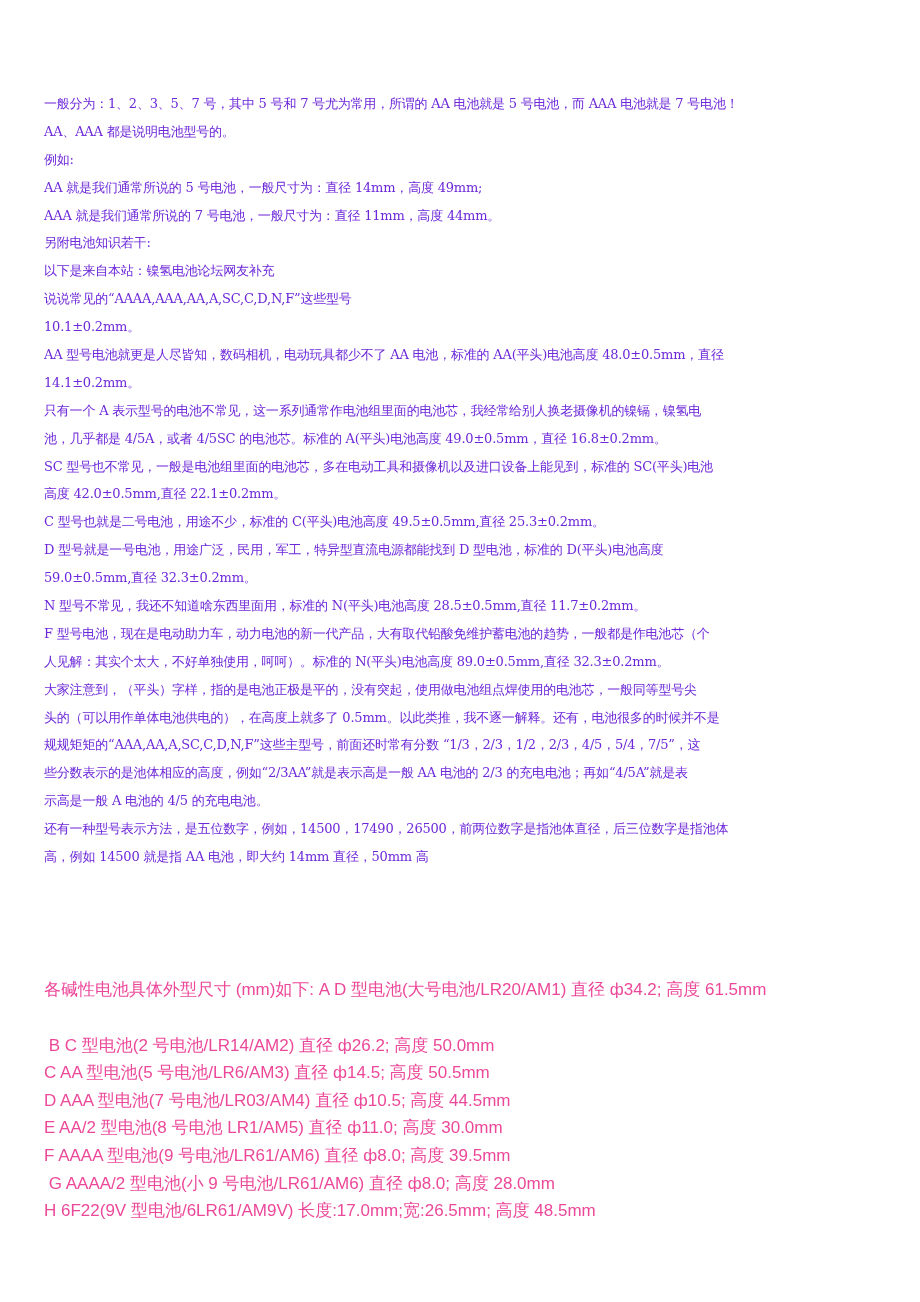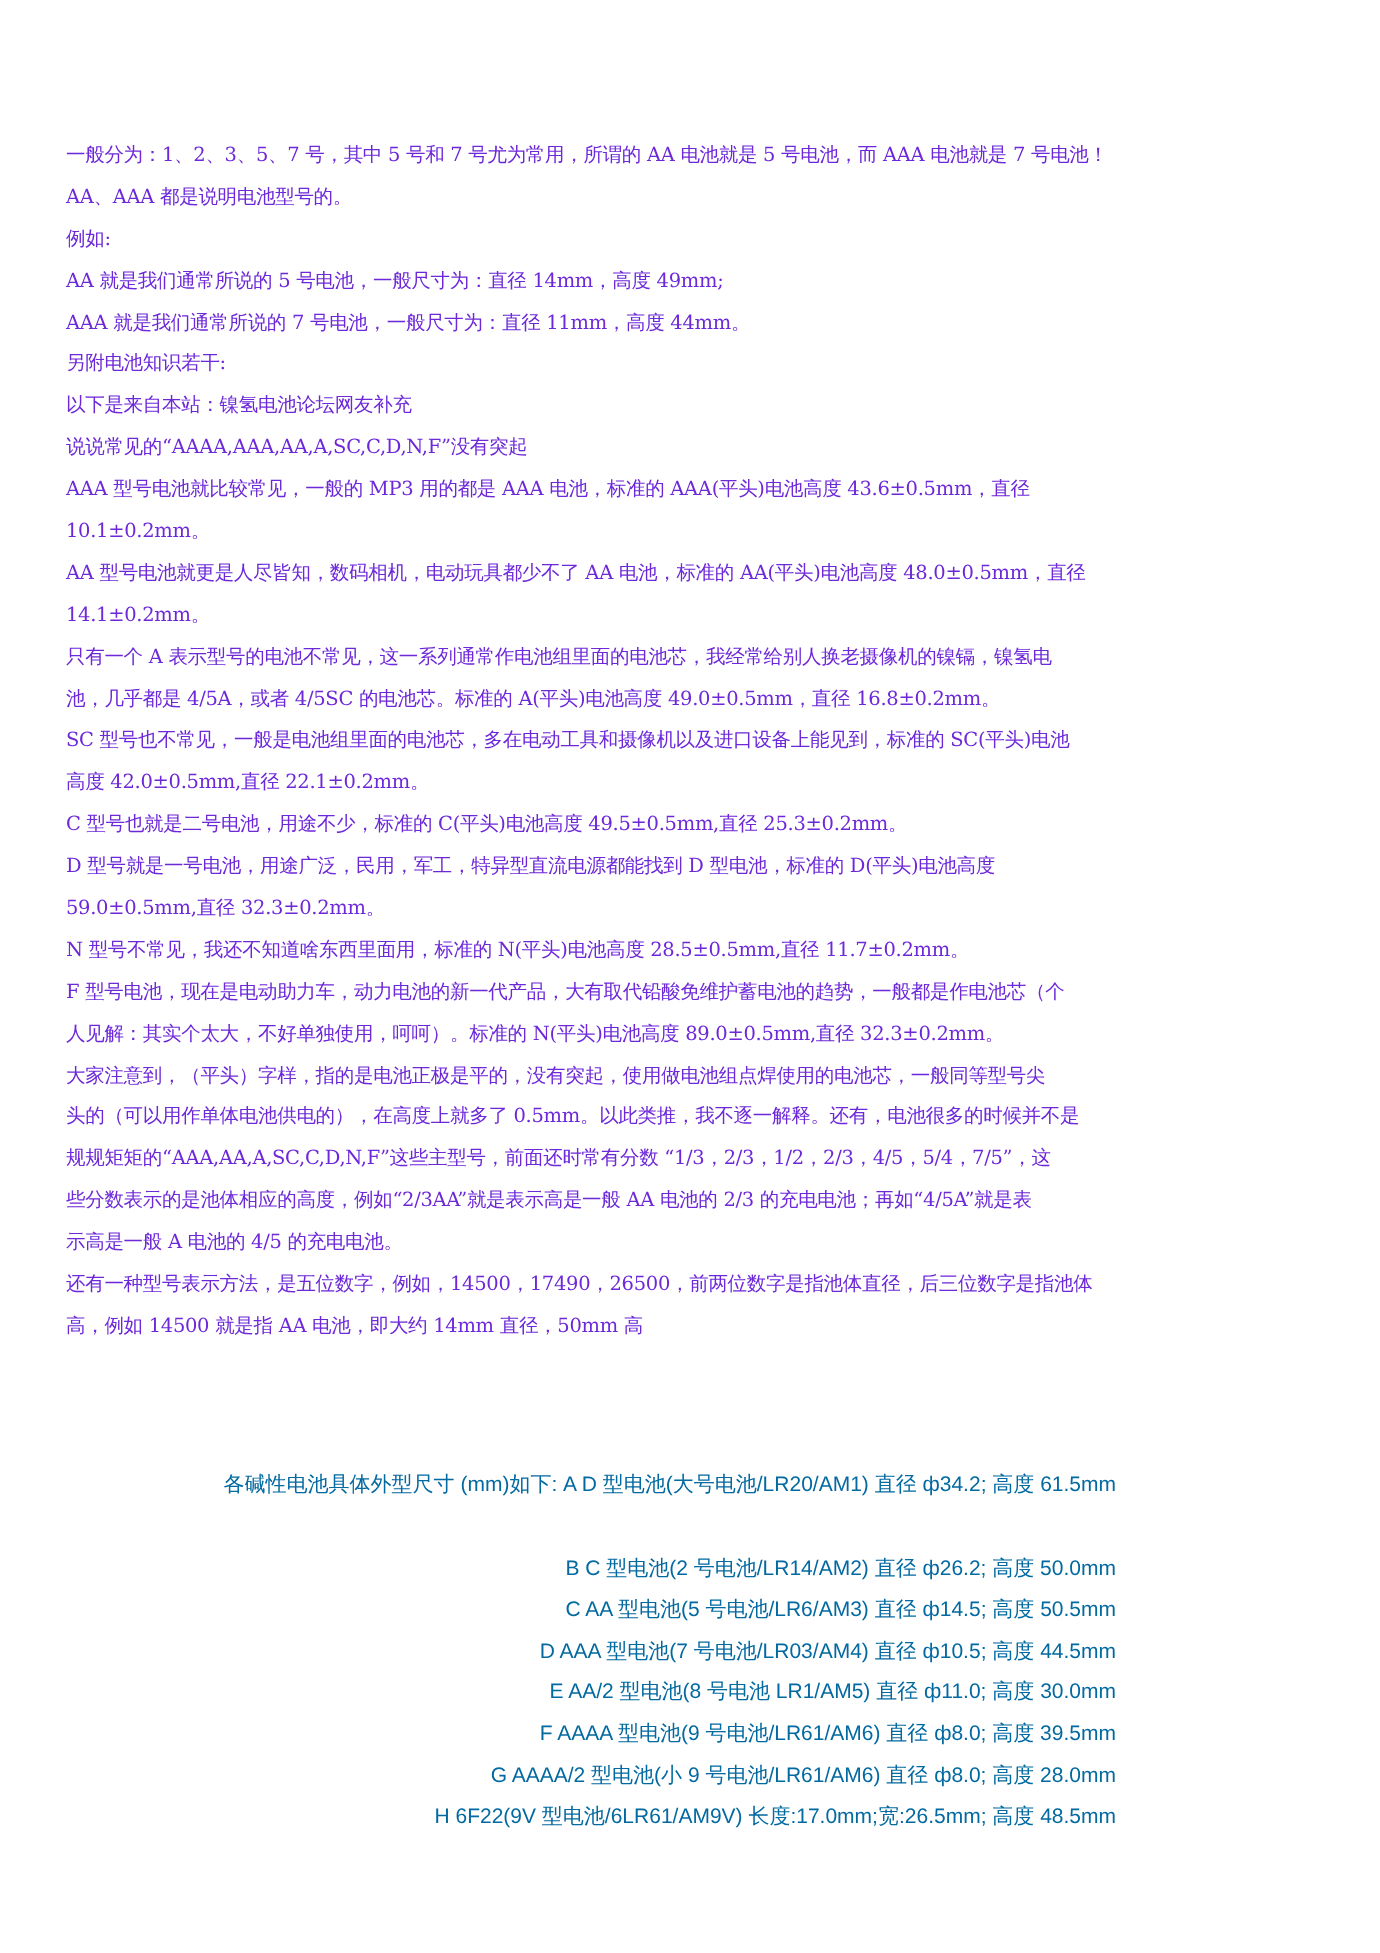--- a/index.html
+++ b/index.html
@@ -30,42 +30,40 @@
   }
   .line { display: block; height: 27.9px; }
   .list {
     position: absolute;
     left: 44px;
     top: 976px;
     width: 700px;
   }
   .list-item {
     font-family: "Liberation Sans", "DejaVu Sans", sans-serif;
-    font-size: 14px;
-    color: #0369a1;
+    font-size: 17px;
+    color: #ec4899;
     height: 27.6px;
     line-height: 27.6px;
     white-space: nowrap;
-    text-align: right;
   }
 </style>
 </head>
 <body>
 
 <div class="page">
   <div class="para">
     <span class="line">一般分为：1、2、3、5、7 号，其中 5 号和 7 号尤为常用，所谓的 AA 电池就是 5 号电池，而 AAA 电池就是 7 号电池！</span>
     <span class="line">AA、AAA 都是说明电池型号的。</span>
     <span class="line">例如:</span>
     <span class="line">AA 就是我们通常所说的 5 号电池，一般尺寸为：直径 14mm，高度 49mm;</span>
     <span class="line">AAA 就是我们通常所说的 7 号电池，一般尺寸为：直径 11mm，高度 44mm。</span>
     <span class="line">另附电池知识若干:</span>
     <span class="line">以下是来自本站：镍氢电池论坛网友补充</span>
-    <span class="line">说说常见的“AAAA,AAA,AA,A,SC,C,D,N,F”没有突起</span>
-    <span class="line">AAA 型号电池就比较常见，一般的 MP3 用的都是 AAA 电池，标准的 AAA(平头)电池高度 43.6±0.5mm，直径</span>
+    <span class="line">说说常见的“AAAA,AAA,AA,A,SC,C,D,N,F”这些型号</span>
     <span class="line">10.1±0.2mm。</span>
     <span class="line">AA 型号电池就更是人尽皆知，数码相机，电动玩具都少不了 AA 电池，标准的 AA(平头)电池高度 48.0±0.5mm，直径</span>
     <span class="line">14.1±0.2mm。</span>
     <span class="line">只有一个 A 表示型号的电池不常见，这一系列通常作电池组里面的电池芯，我经常给别人换老摄像机的镍镉，镍氢电</span>
     <span class="line">池，几乎都是 4/5A，或者 4/5SC 的电池芯。标准的 A(平头)电池高度 49.0±0.5mm，直径 16.8±0.2mm。</span>
     <span class="line">SC 型号也不常见，一般是电池组里面的电池芯，多在电动工具和摄像机以及进口设备上能见到，标准的 SC(平头)电池</span>
     <span class="line">高度 42.0±0.5mm,直径 22.1±0.2mm。</span>
     <span class="line">C 型号也就是二号电池，用途不少，标准的 C(平头)电池高度 49.5±0.5mm,直径 25.3±0.2mm。</span>
     <span class="line">D 型号就是一号电池，用途广泛，民用，军工，特异型直流电源都能找到 D 型电池，标准的 D(平头)电池高度</span>
     <span class="line">59.0±0.5mm,直径 32.3±0.2mm。</span>

